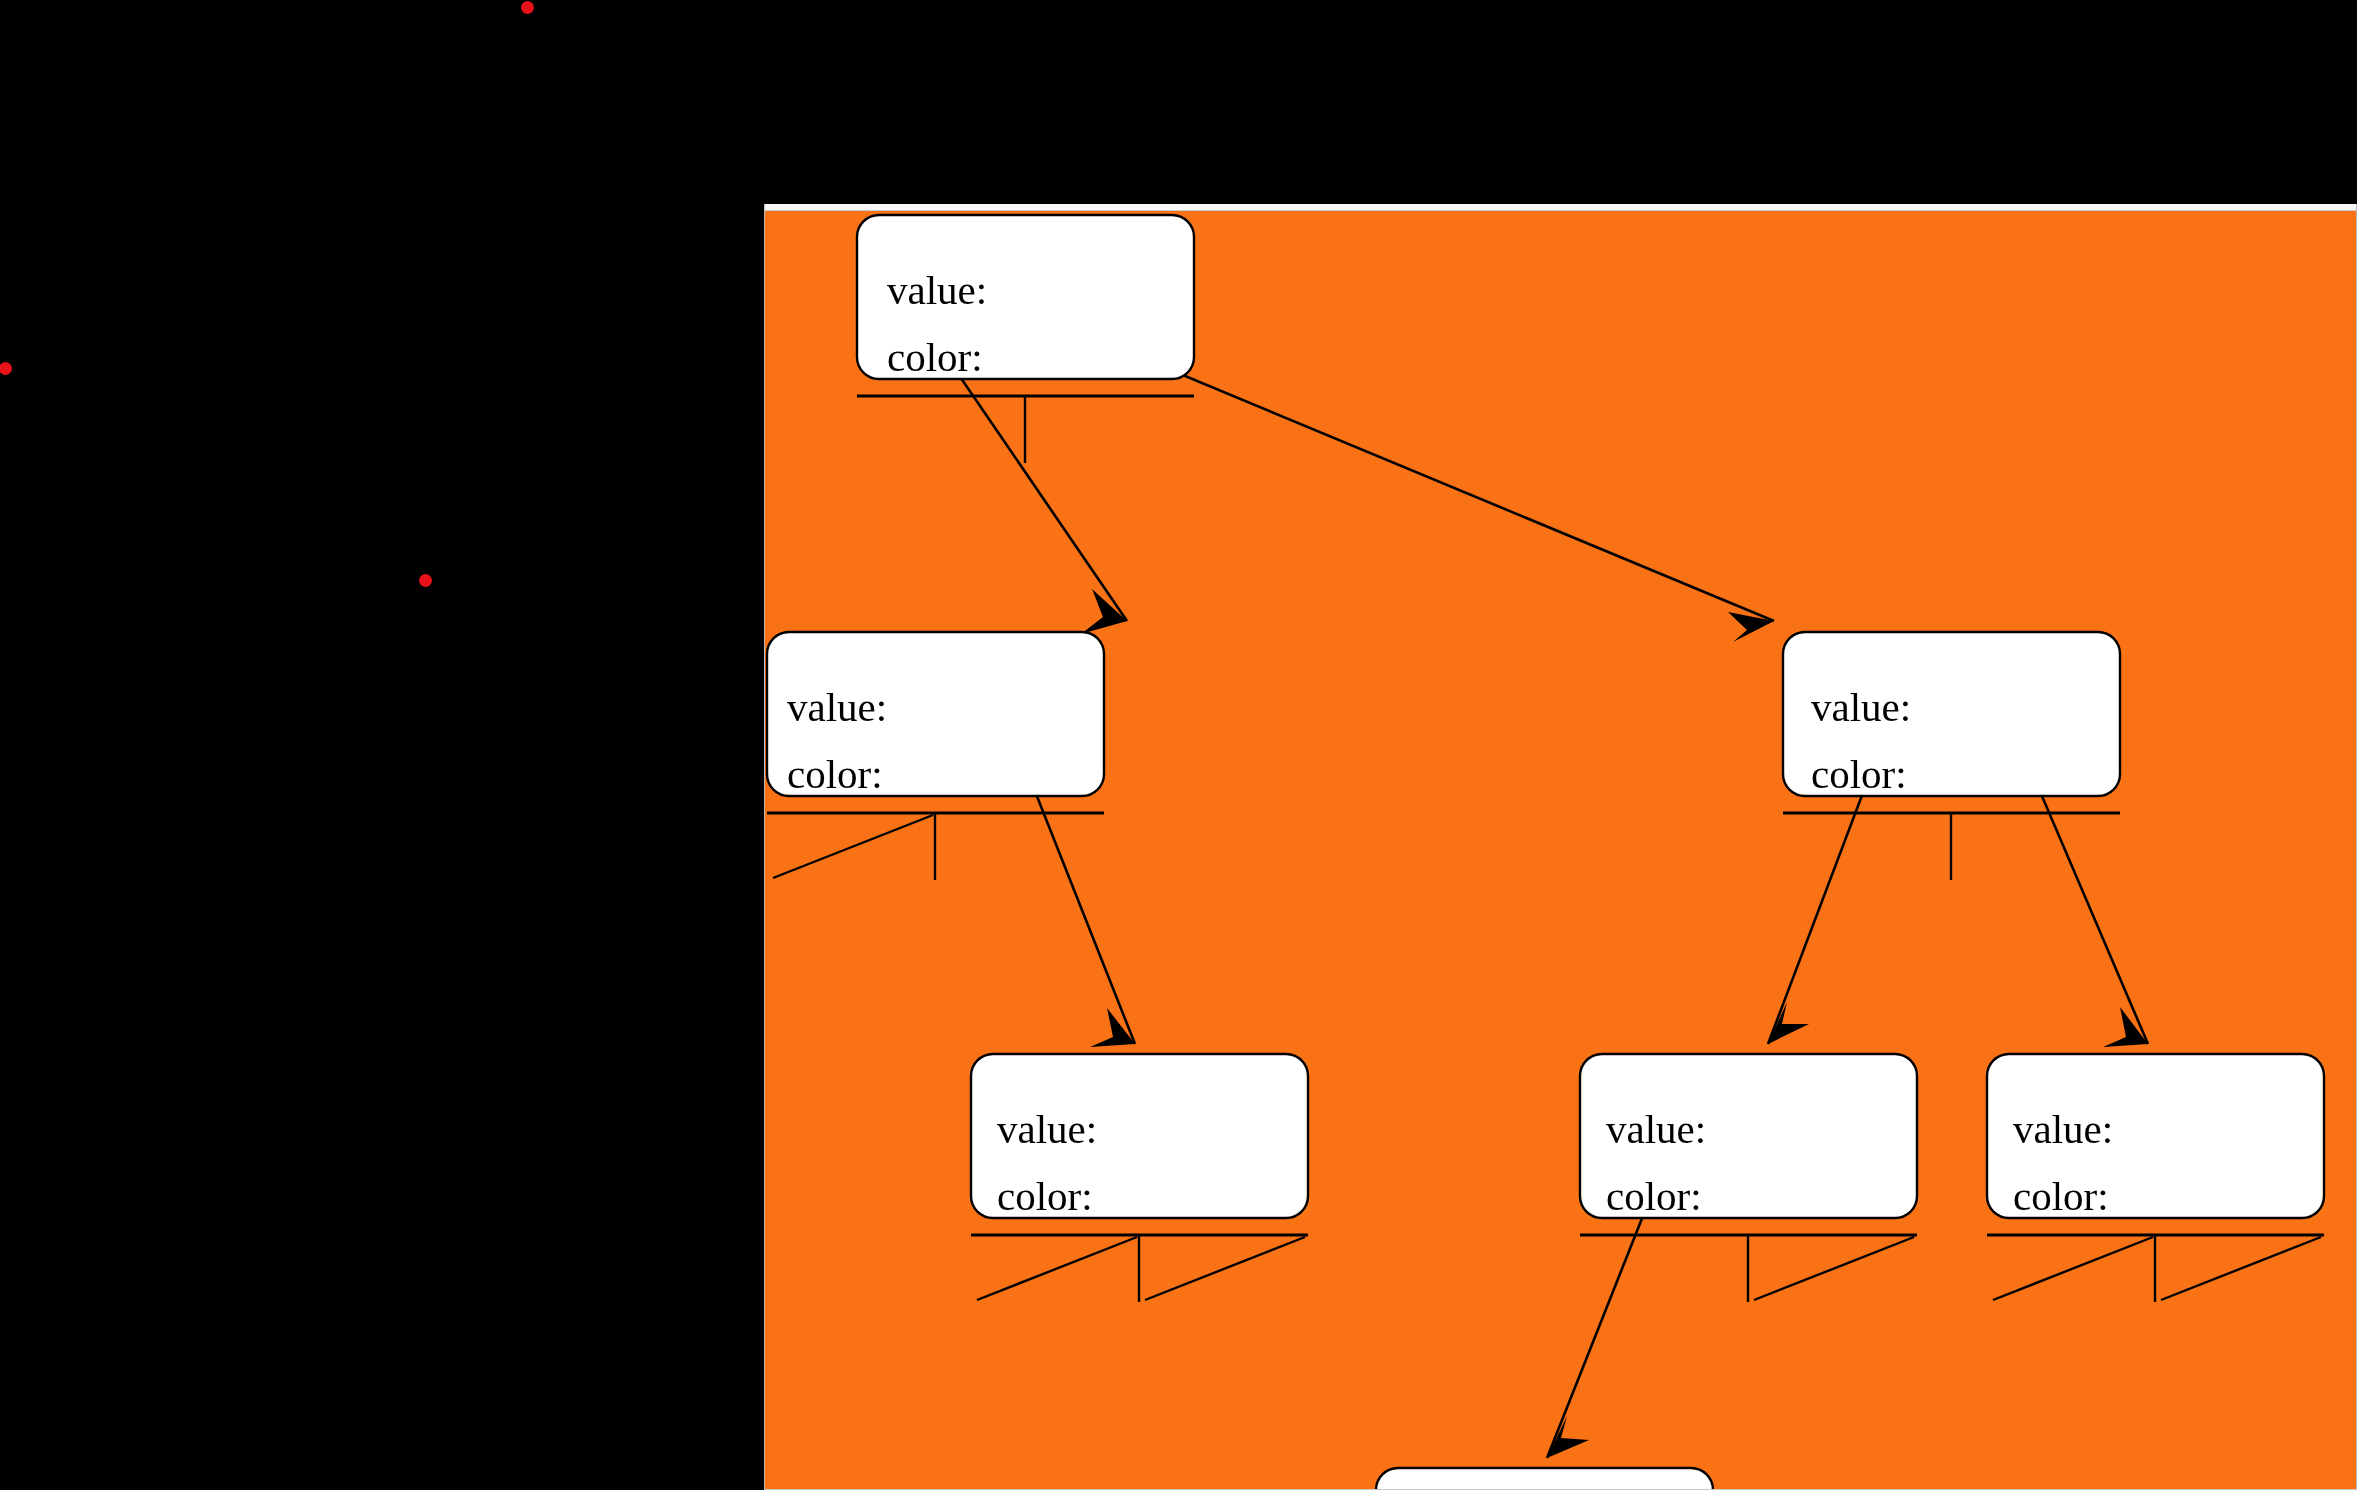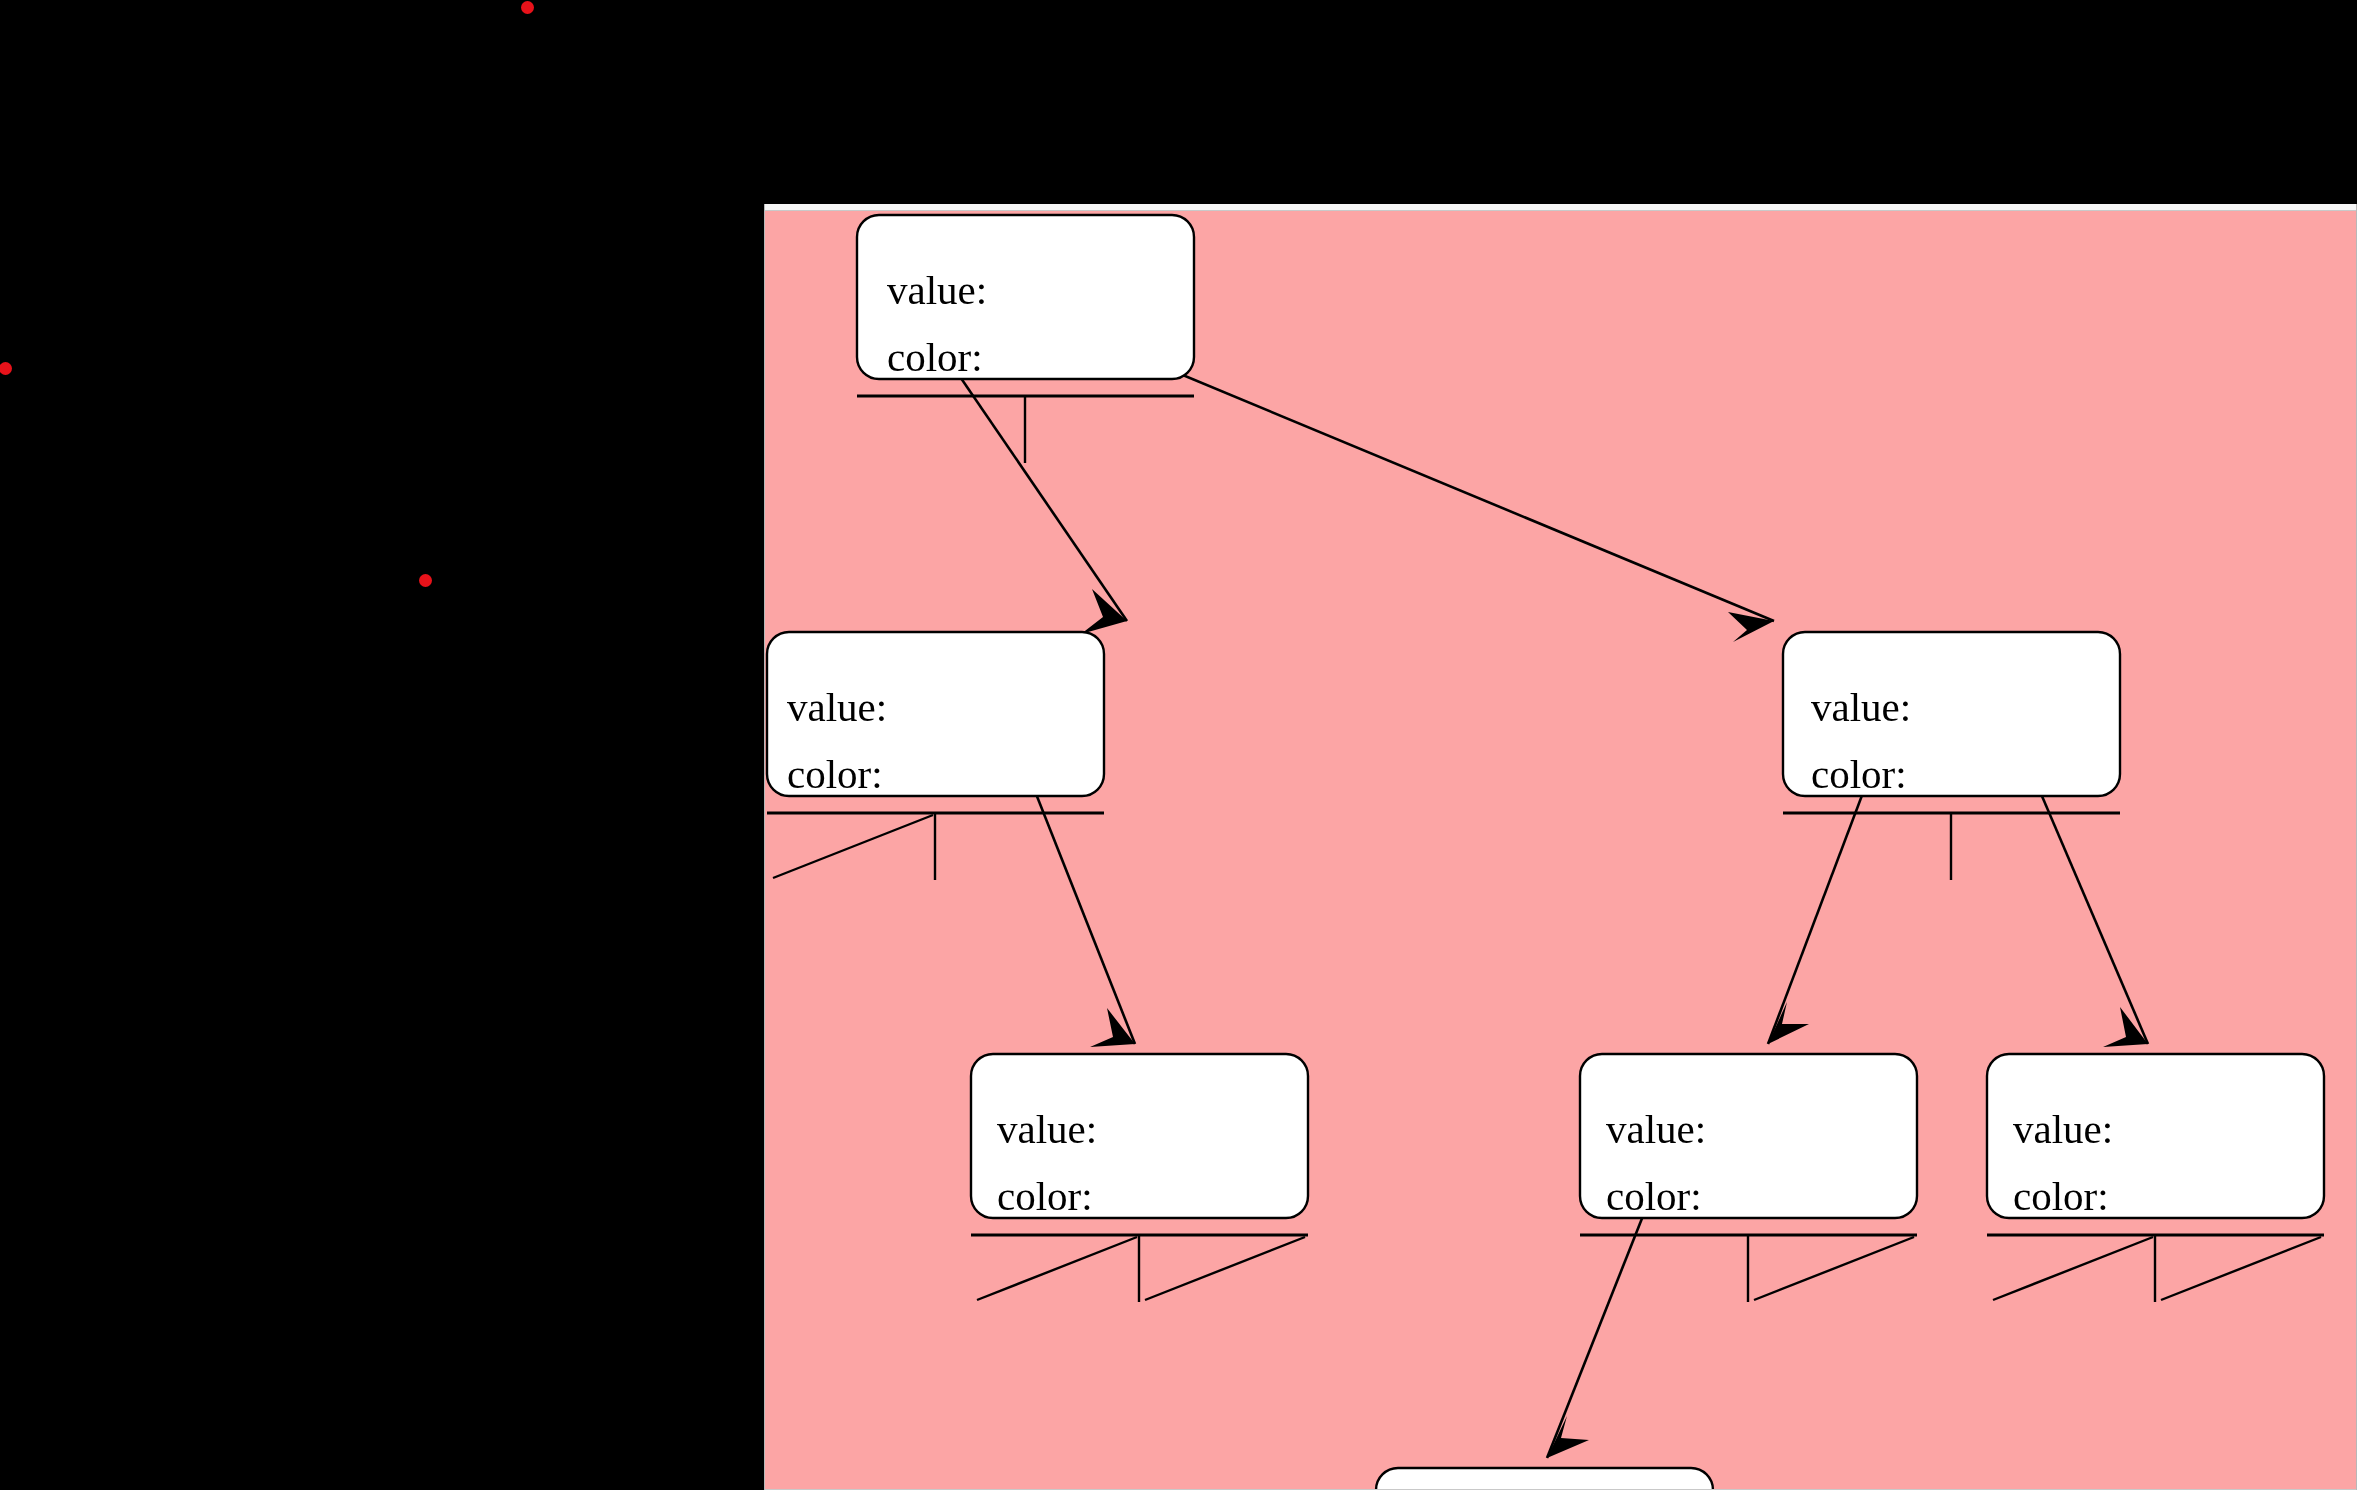--- a/index.html
+++ b/index.html
@@ -33,21 +33,21 @@
     background: #e8121a;
   }
 
   
   #doc-panel {
     position: absolute;
     left: 764px;
     top: 204px;
     width: 1593px;
     height: 1286px;
-    background: #fca5a5;
+    background: #f97316;
     box-sizing: border-box;
     border-left: 1px solid #b8b8b8;
     border-right: 1px solid #b8b8b8;
     overflow: hidden;
   }
   #panel-topstrip {
     position: absolute;
     left: 0; top: 0;
     width: 100%;
     height: 6px;

